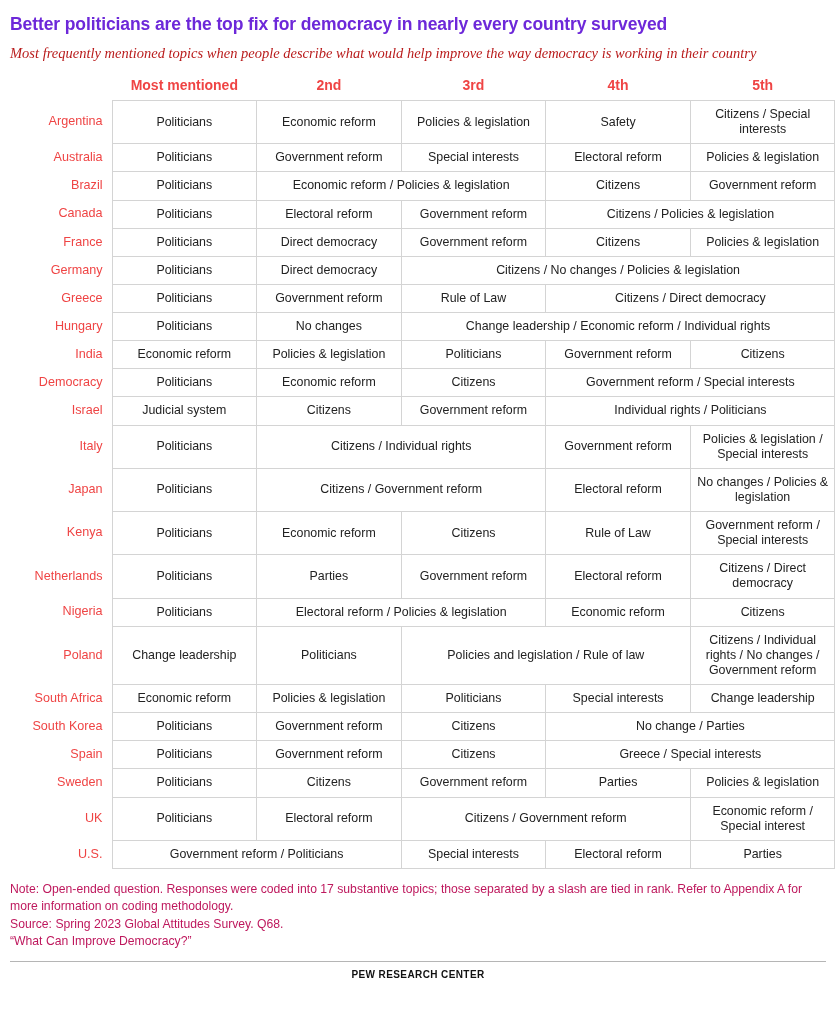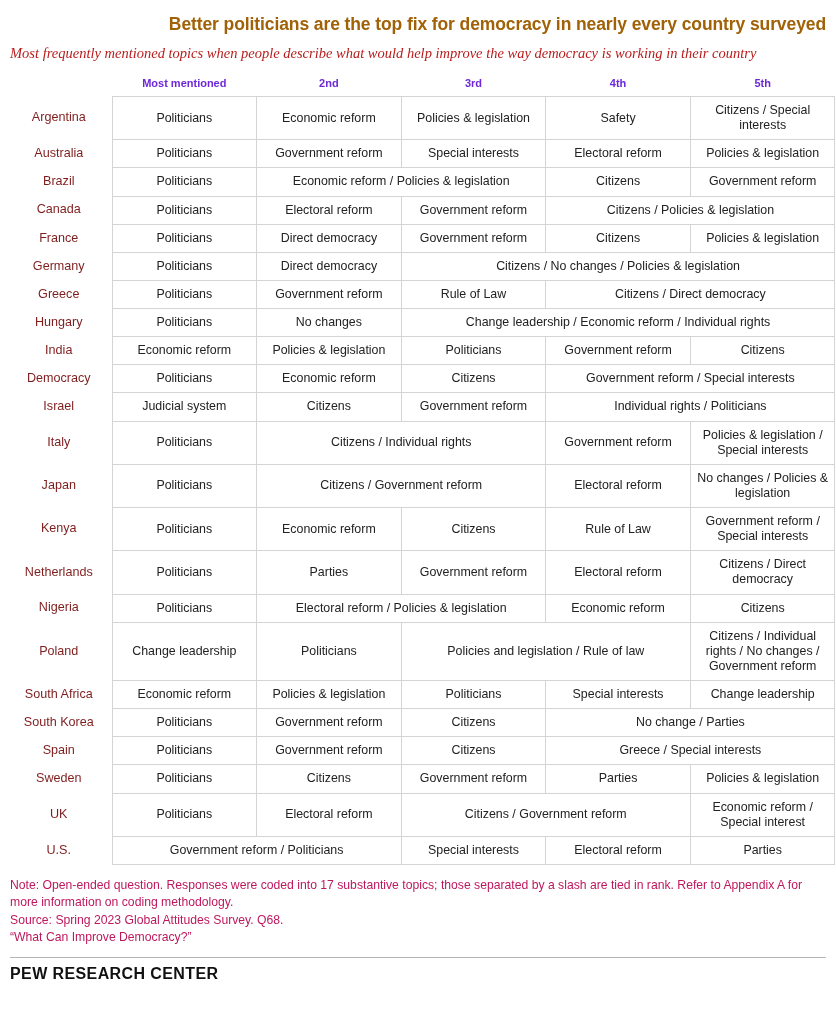--- a/index.html
+++ b/index.html
@@ -17,66 +17,66 @@
     width: 836px;
     box-sizing: border-box;
     padding: 14px 10px 10px 10px;
   }
   .title {
     font-size: 17.5px;
     font-weight: bold;
     line-height: 1.25;
     letter-spacing: -0.1px;
     margin: 0 0 8px 0;
-    color: #a16207;
-    text-align: right;
+    color: #6d28d9;
   }
   .subtitle {
     font-family: "Liberation Serif", serif;
     font-style: italic;
     font-size: 14.5px;
     line-height: 1.32;
     color: #b91c1c;
     margin: 0 0 14px 0;
     max-width: 800px;
   }
   table.matrix {
     border-collapse: collapse;
     width: 825px;
     table-layout: fixed;
   }
   table.matrix col.rowlabel { width: 102px; }
   table.matrix col.datacol { width: 144.6px; }
 
   table.matrix thead th {
-    font-size: 11px;
+    font-size: 14px;
     font-weight: bold;
     text-align: center;
     padding: 0 4px 7px 4px;
-    color: #6d28d9;
+    color: #ef4444;
     vertical-align: bottom;
     border: none;
   }
   table.matrix thead th.corner { border: none; }
 
   table.matrix td {
     border: 1px solid #d4d4d4;
     font-size: 12.4px;
     text-align: center;
     vertical-align: middle;
     padding: 6px 5px;
     line-height: 1.22;
     color: #222;
     background: #fff;
   }
   table.matrix td.rowlabel {
     border: none;
+    text-align: right;
     padding-right: 9px;
     font-size: 12.6px;
-    color: #7f1d1d;
+    color: #ef4444;
     background: transparent;
   }
   td.hl {
     background: #d9ddb5;
   }
   
   td.hl-slant-right {
     background: linear-gradient(to bottom right, #d9ddb5 0%, #d9ddb5 46%, #ffffff 54%, #ffffff 100%);
     margin-top: 36px;
   }
@@ -90,24 +90,25 @@
     color: #be185d;
     font-family: "Liberation Sans", sans-serif;
   }
   .notes div { margin: 0; }
   .rule {
     border: none;
     border-top: 1px solid #b5b5b5;
     margin: 11px 0 7px 0;
   }
   .brand {
-    font-size: 16px;
+    font-size: 10px;
     font-weight: bold;
     letter-spacing: 0.4px;
     color: #111;
+    text-align: center;
   }
 </style>
 </head>
 <body>
 
 <div class="page">
 
   <h1 class="title">Better politicians are the top fix for democracy in nearly every country surveyed</h1>
   <div class="subtitle">Most frequently mentioned topics when people describe what would help improve the way democracy is working in their country</div>
 

